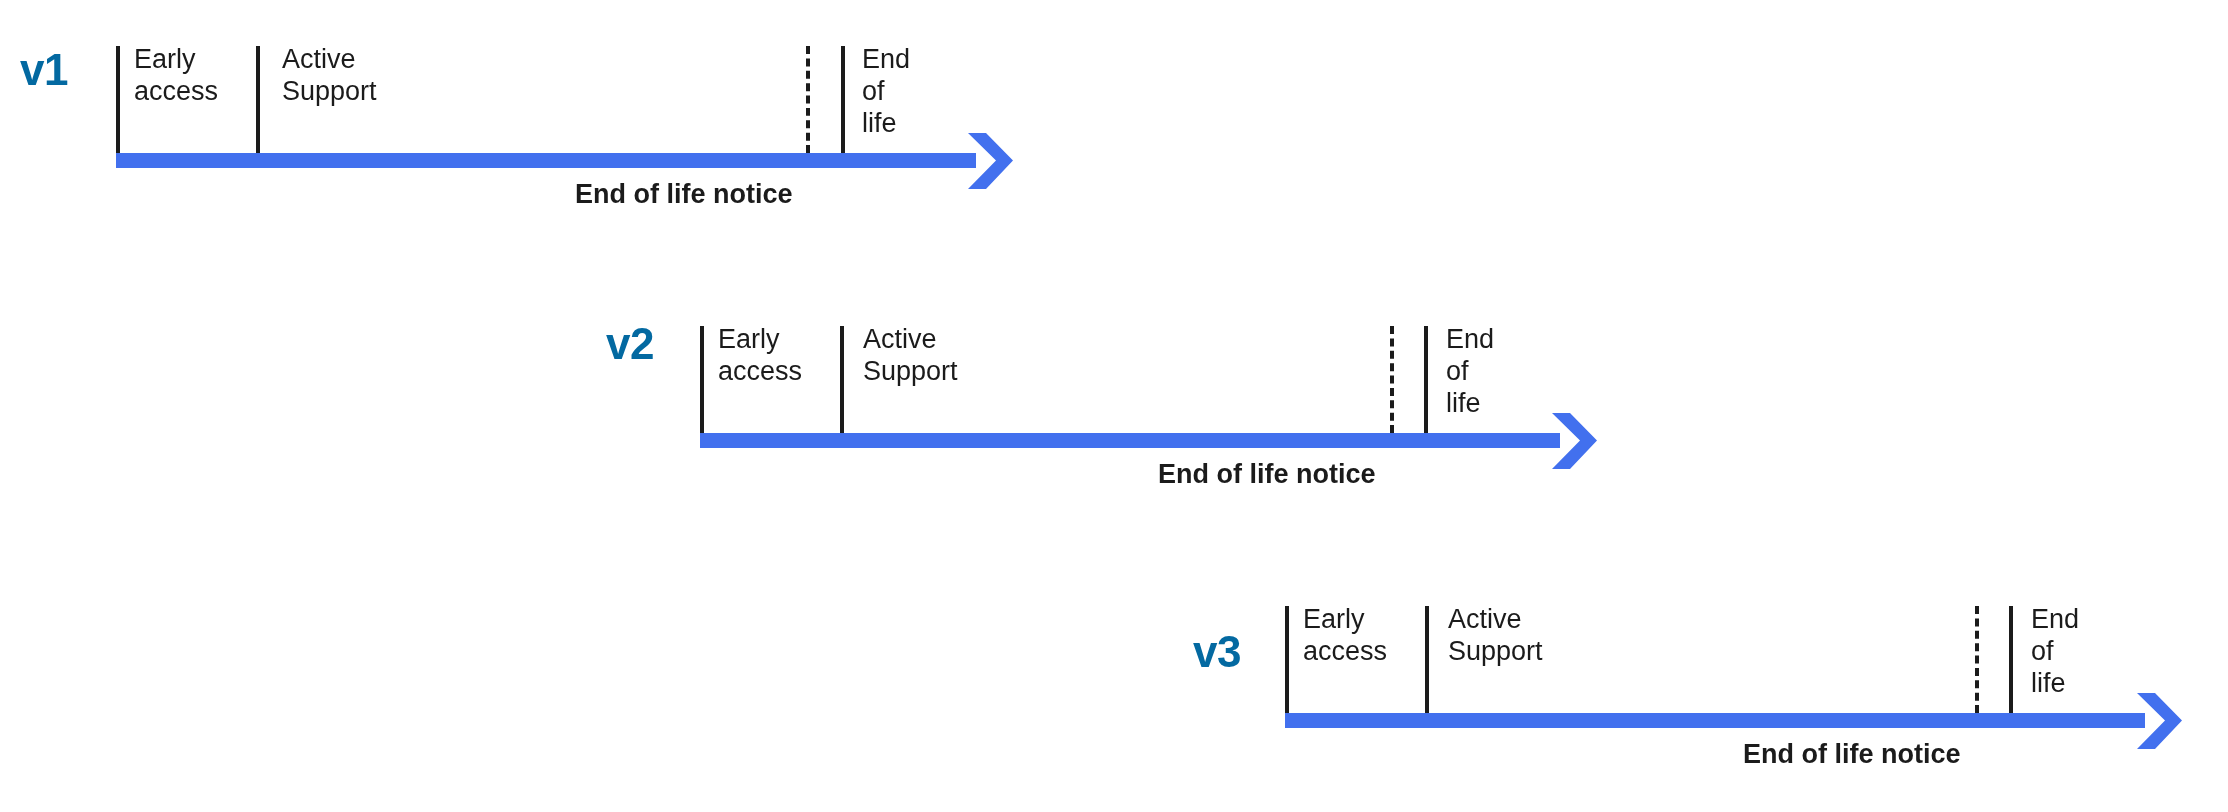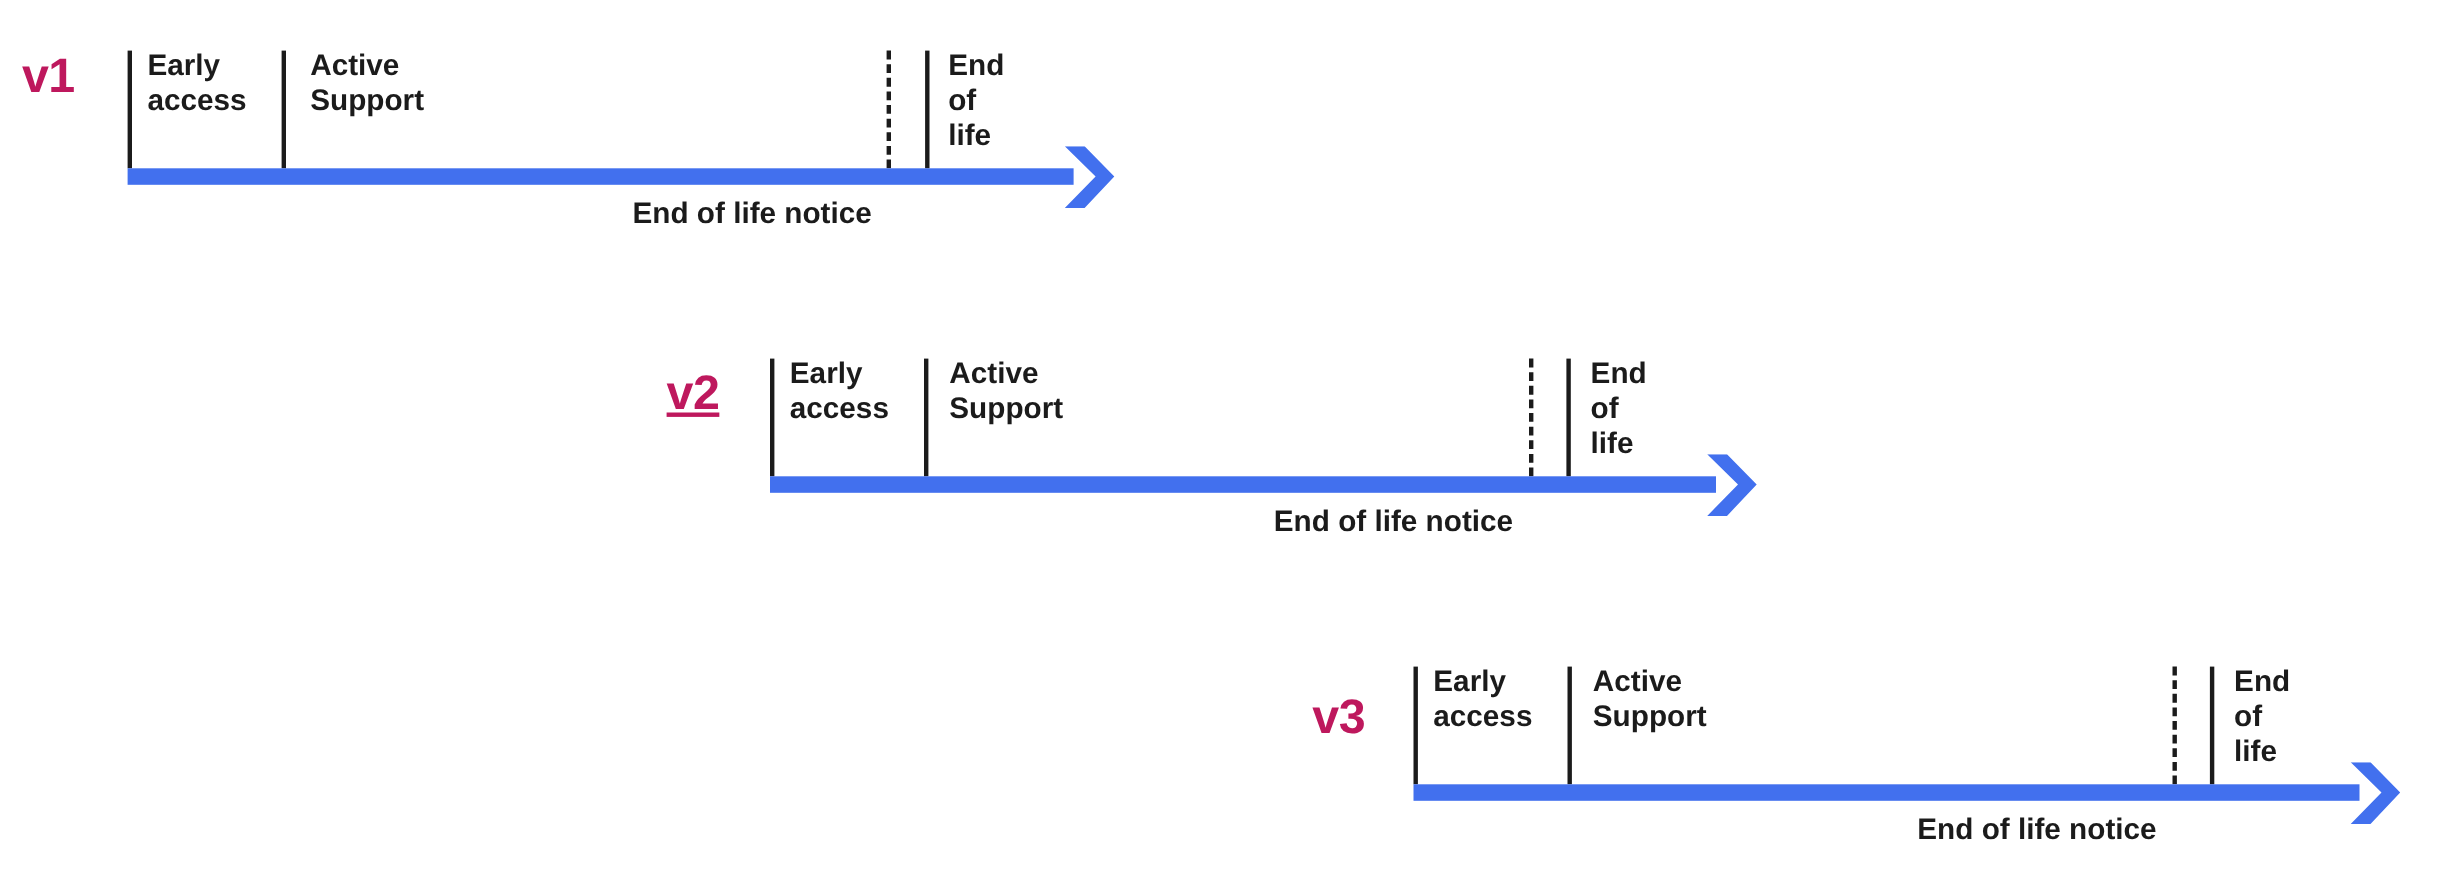--- a/index.html
+++ b/index.html
@@ -20,21 +20,21 @@
     position: absolute;
     left: 0;
     top: 0;
   }
 
   
   .version-label {
     position: absolute;
     font-size: 44px;
     font-weight: 700;
-    color: #be185d;
+    color: #0369a1;
     letter-spacing: -0.5px;
     line-height: 1;
     white-space: nowrap;
   }
 
   
   .divider {
     position: absolute;
     width: 4px;
     background: #1b1b1b;
@@ -44,21 +44,21 @@
   .divider-dashed {
     position: absolute;
     width: 0;
     border-left: 4px dashed #1b1b1b;
   }
 
   
   .phase-label {
     position: absolute;
     font-size: 27px;
-    font-weight: 700;
+    font-weight: 400;
     color: #1b1b1b;
     line-height: 1.18;
     white-space: pre-line;
   }
 
   
   .track {
     position: absolute;
     height: 15px;
     background: #4270ee;
@@ -111,21 +111,21 @@
     <svg width="60" height="56" viewBox="0 0 60 56">
       <polygon points="8,0 36,27.5 8,56 26,56 53,27.5 26,0" fill="#4270ee"></polygon>
     </svg>
   </div>
 
   <div class="notice-label" style="left:575px; top:179px;">End of life notice</div>
 </div>
 
 <div class="timeline">
 
-  <div class="version-label" style="left:606px; top:336px;text-decoration:underline;">v2</div>
+  <div class="version-label" style="left:606px; top:322px;">v2</div>
 
   <div class="divider" style="left:700px; top:326px; height:107px;"></div>
 
   <div class="phase-label" style="left:718px; top:324px;">Early
 access</div>
 
   <div class="divider" style="left:840px; top:326px; height:107px;"></div>
 
   <div class="phase-label" style="left:863px; top:324px;">Active Support</div>
 

